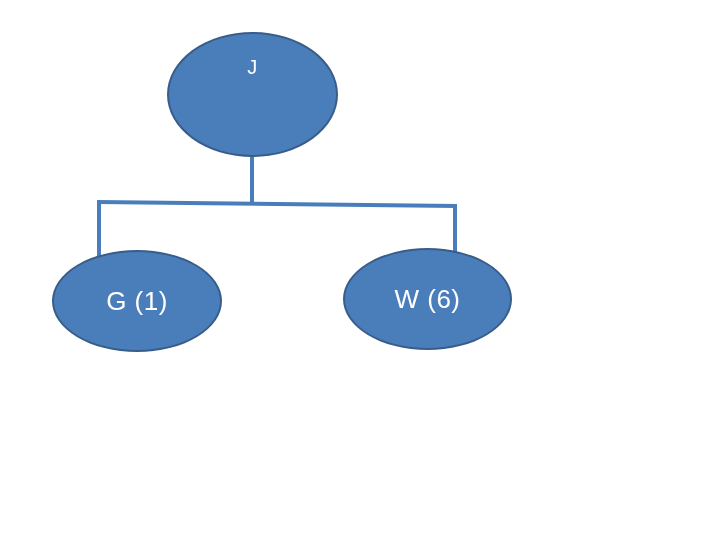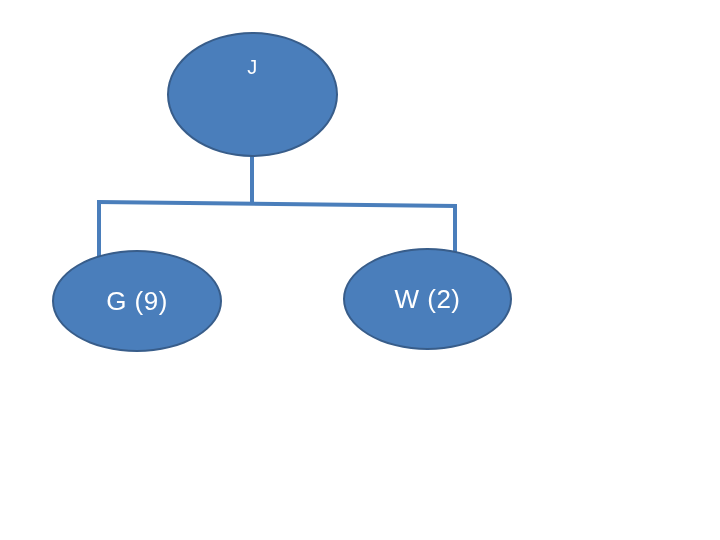--- a/index.html
+++ b/index.html
@@ -102,20 +102,20 @@
     <line x1="99" y1="202" x2="99" y2="256" stroke="#4A7EBB" stroke-width="4" stroke-linecap="butt"></line>
 
     <line x1="455" y1="206" x2="455" y2="256" stroke="#4A7EBB" stroke-width="4" stroke-linecap="butt"></line>
   </svg>
 
   <div id="node-root" class="tree-node">
     <span class="node-label">J</span>
   </div>
 
   <div id="node-child-left" class="tree-node">
-    <span class="node-label">G (9)</span>
+    <span class="node-label">G (1)</span>
   </div>
 
   <div id="node-child-right" class="tree-node">
-    <span class="node-label">W (2)</span>
+    <span class="node-label">W (6)</span>
   </div>
 
 </div>
 
 </body></html>

